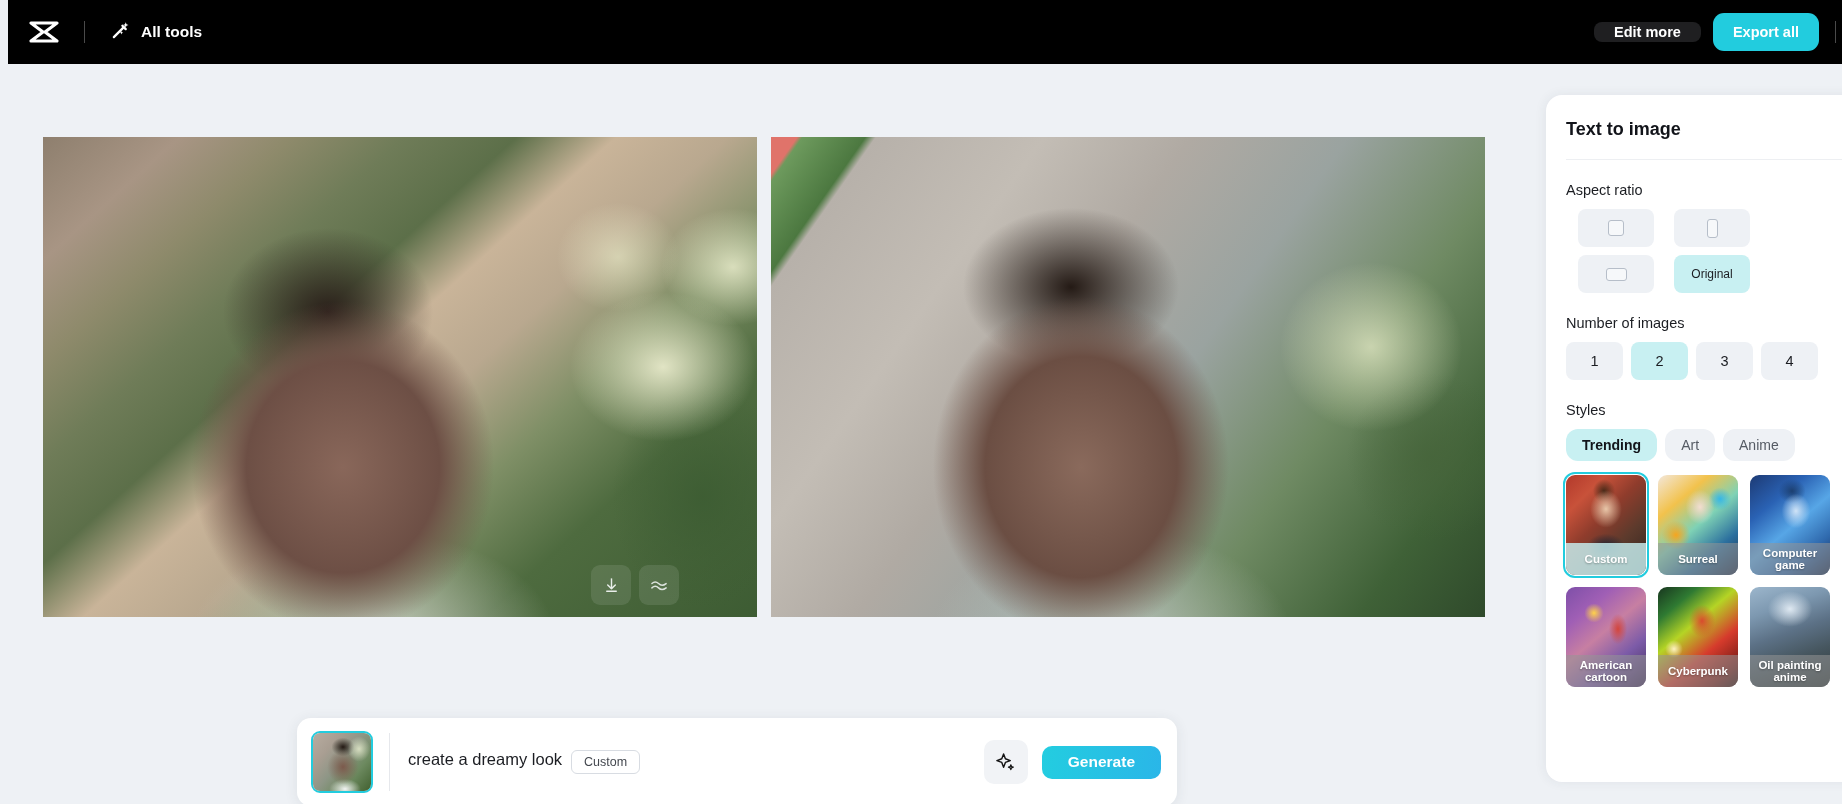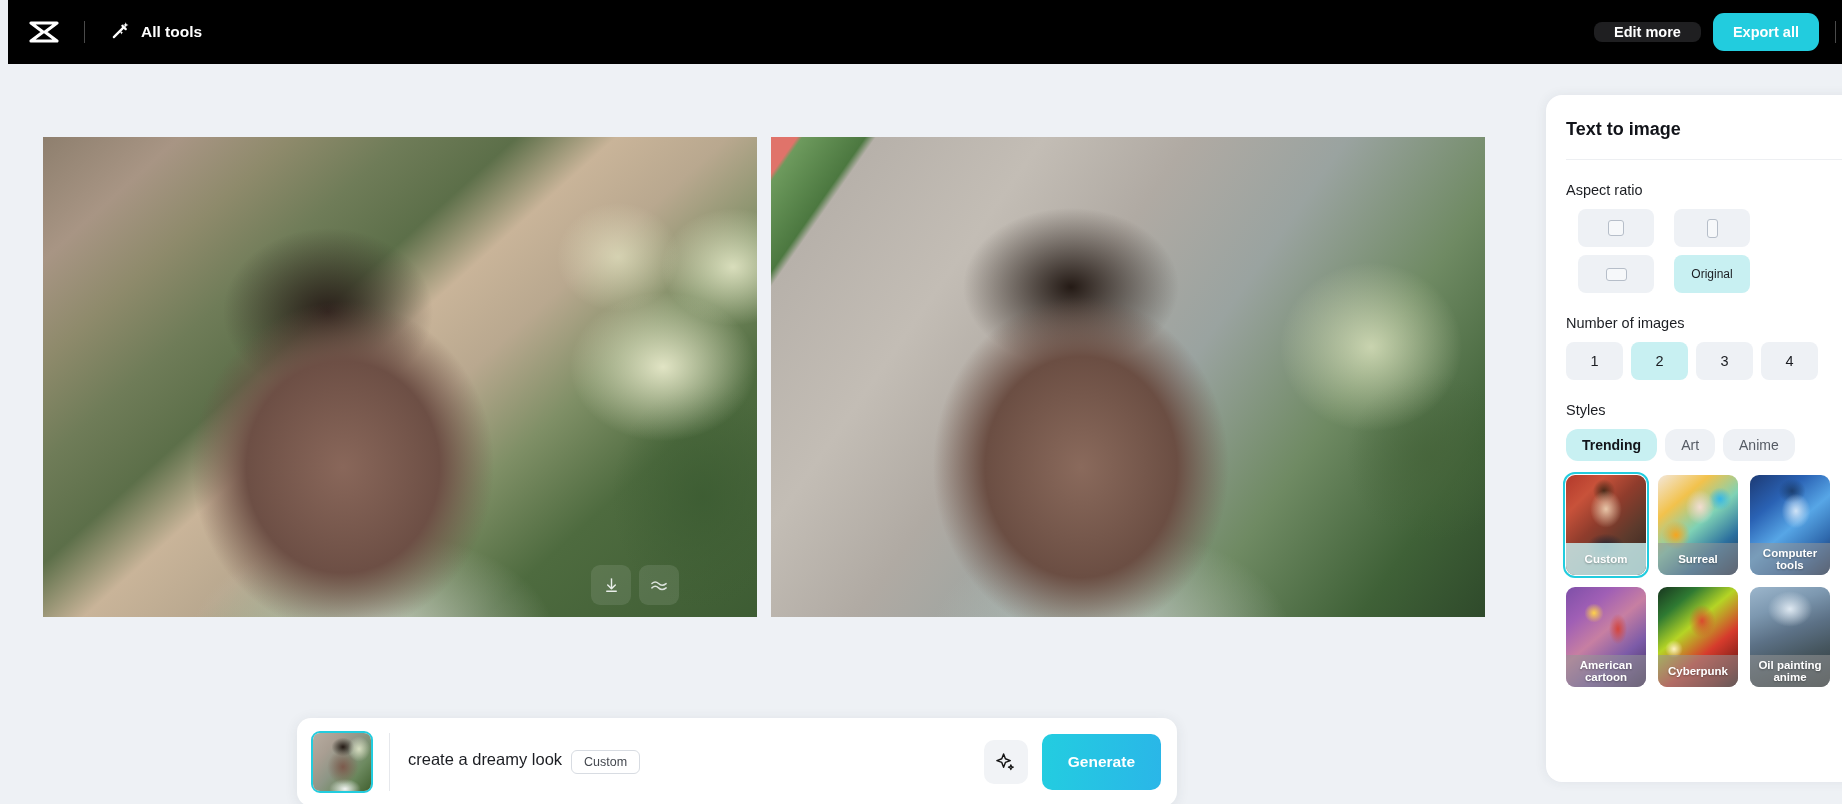--- a/index.html
+++ b/index.html
@@ -197,21 +197,21 @@
     border-radius: 10px;
     background: #f1f3f6;
     display: flex;
     align-items: center;
     justify-content: center;
     cursor: pointer;
     flex: none;
   }
   .btn-generate {
     margin-left: 14px;
-    height: 56px;
+    height: 33px;
     padding: 0 26px;
     border: none;
     border-radius: 10px;
     background: linear-gradient(95deg, #23cde0 0%, #2ab6e8 100%);
     color: #ffffff;
     font-size: 15.5px;
     font-weight: bold;
     cursor: pointer;
     flex: none;
     font-family: "Liberation Sans", sans-serif;
@@ -497,21 +497,21 @@
       <div class="style-card selected">
         <div class="style-thumb t-custom"></div>
         <div class="style-name">Custom</div>
       </div>
       <div class="style-card">
         <div class="style-thumb t-surreal"></div>
         <div class="style-name">Surreal</div>
       </div>
       <div class="style-card">
         <div class="style-thumb t-computer"></div>
-        <div class="style-name">Computer tools</div>
+        <div class="style-name">Computer game</div>
       </div>
       <div class="style-card">
         <div class="style-thumb t-american"></div>
         <div class="style-name">American cartoon</div>
       </div>
       <div class="style-card">
         <div class="style-thumb t-cyberpunk"></div>
         <div class="style-name">Cyberpunk</div>
       </div>
       <div class="style-card">

